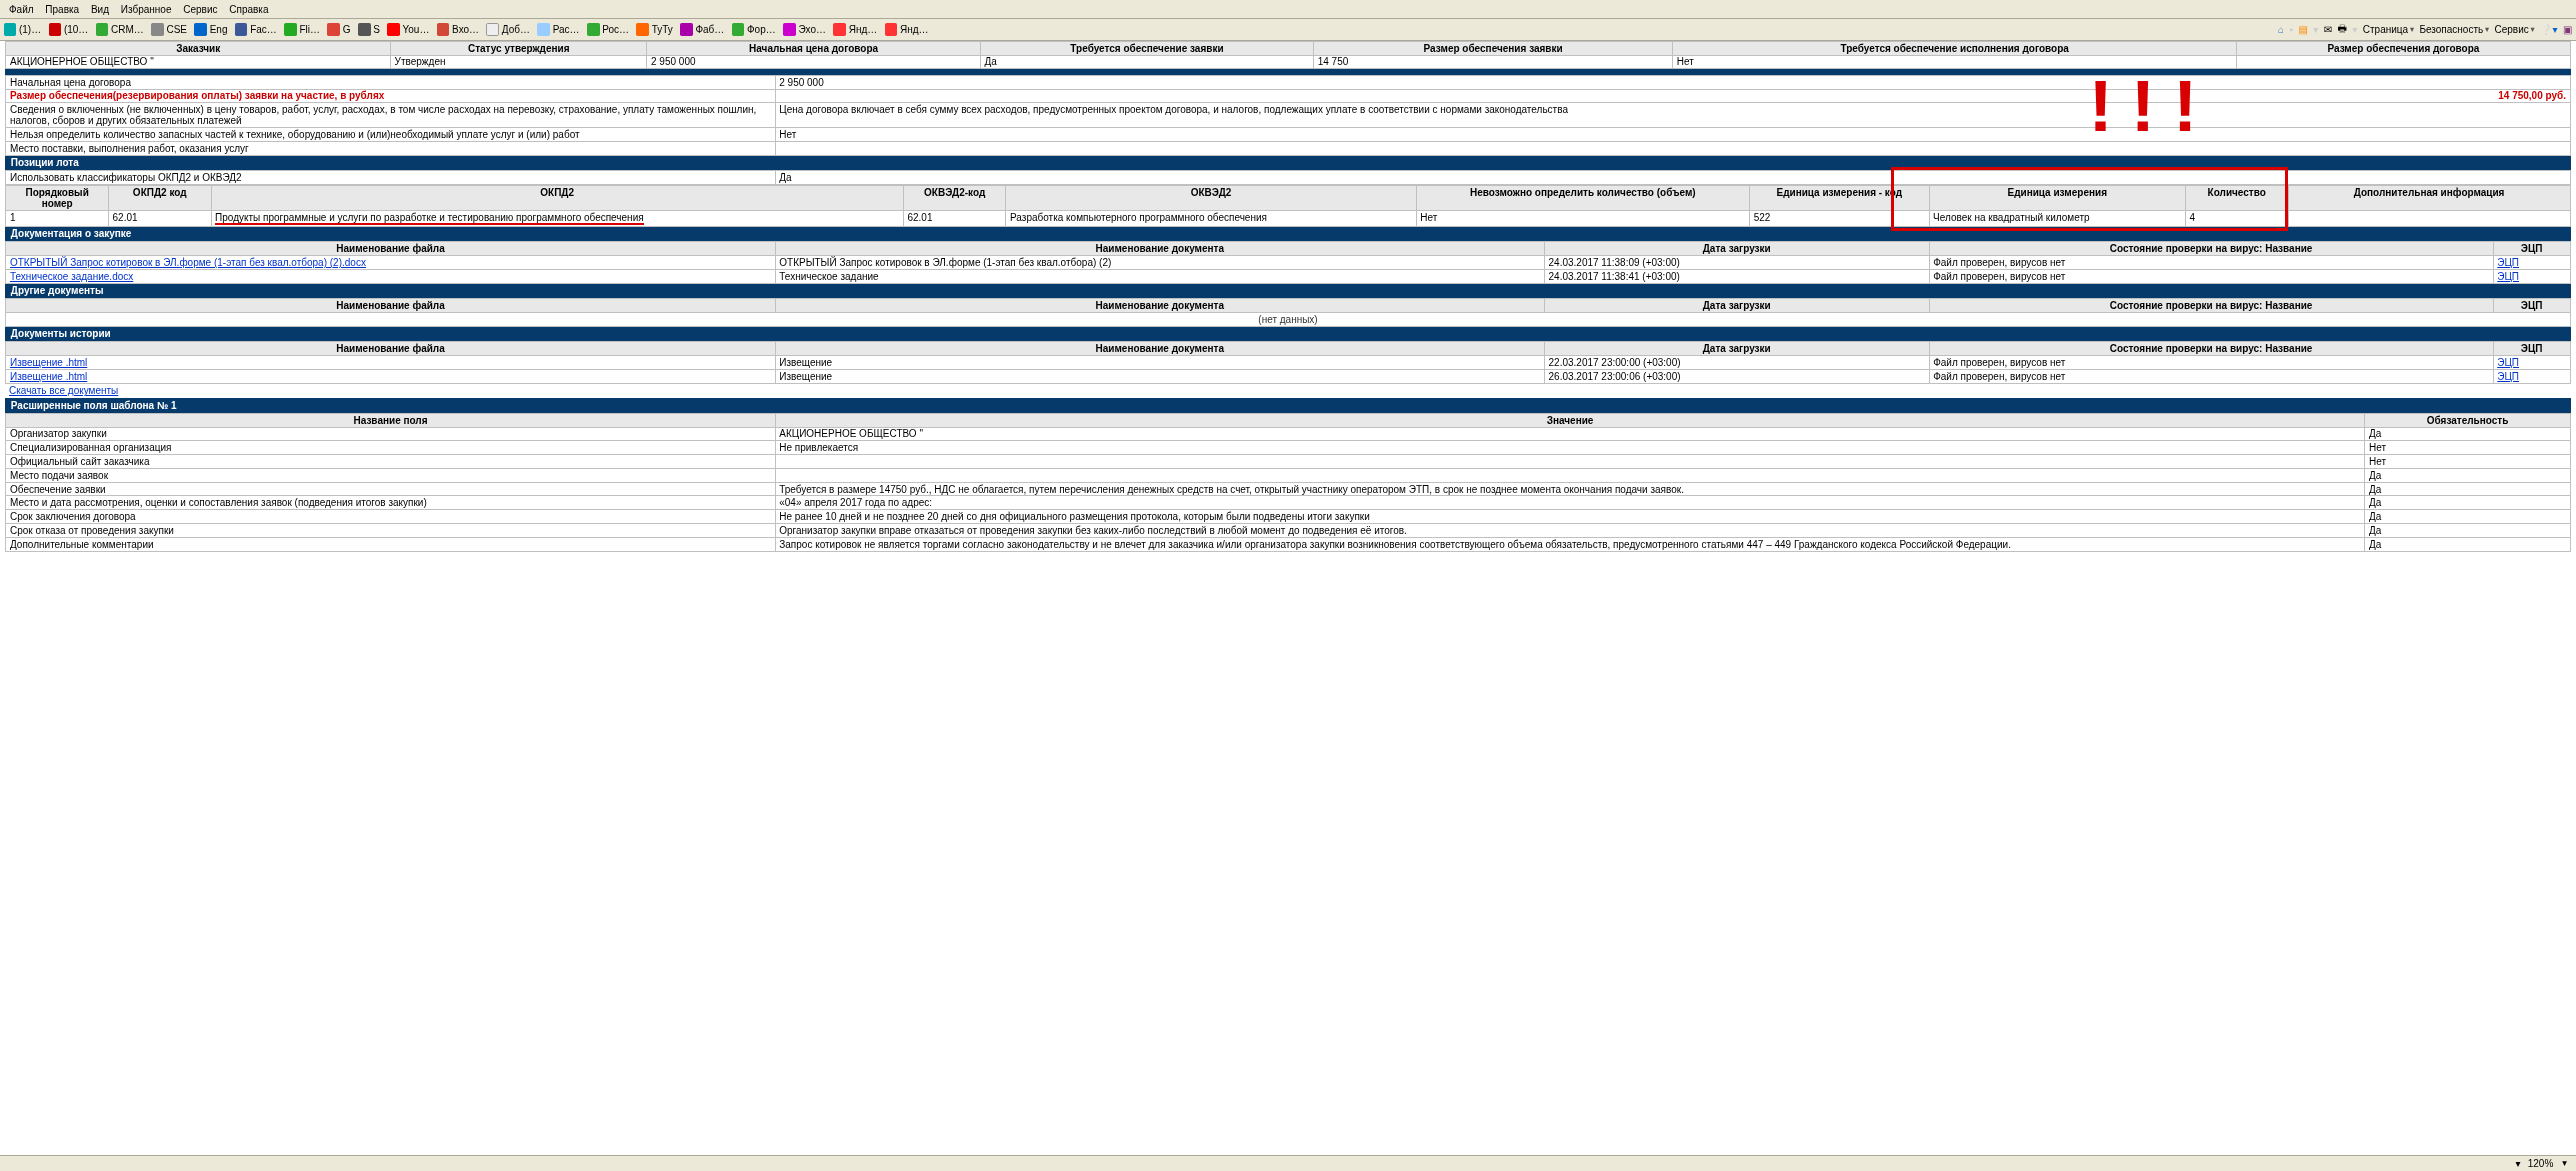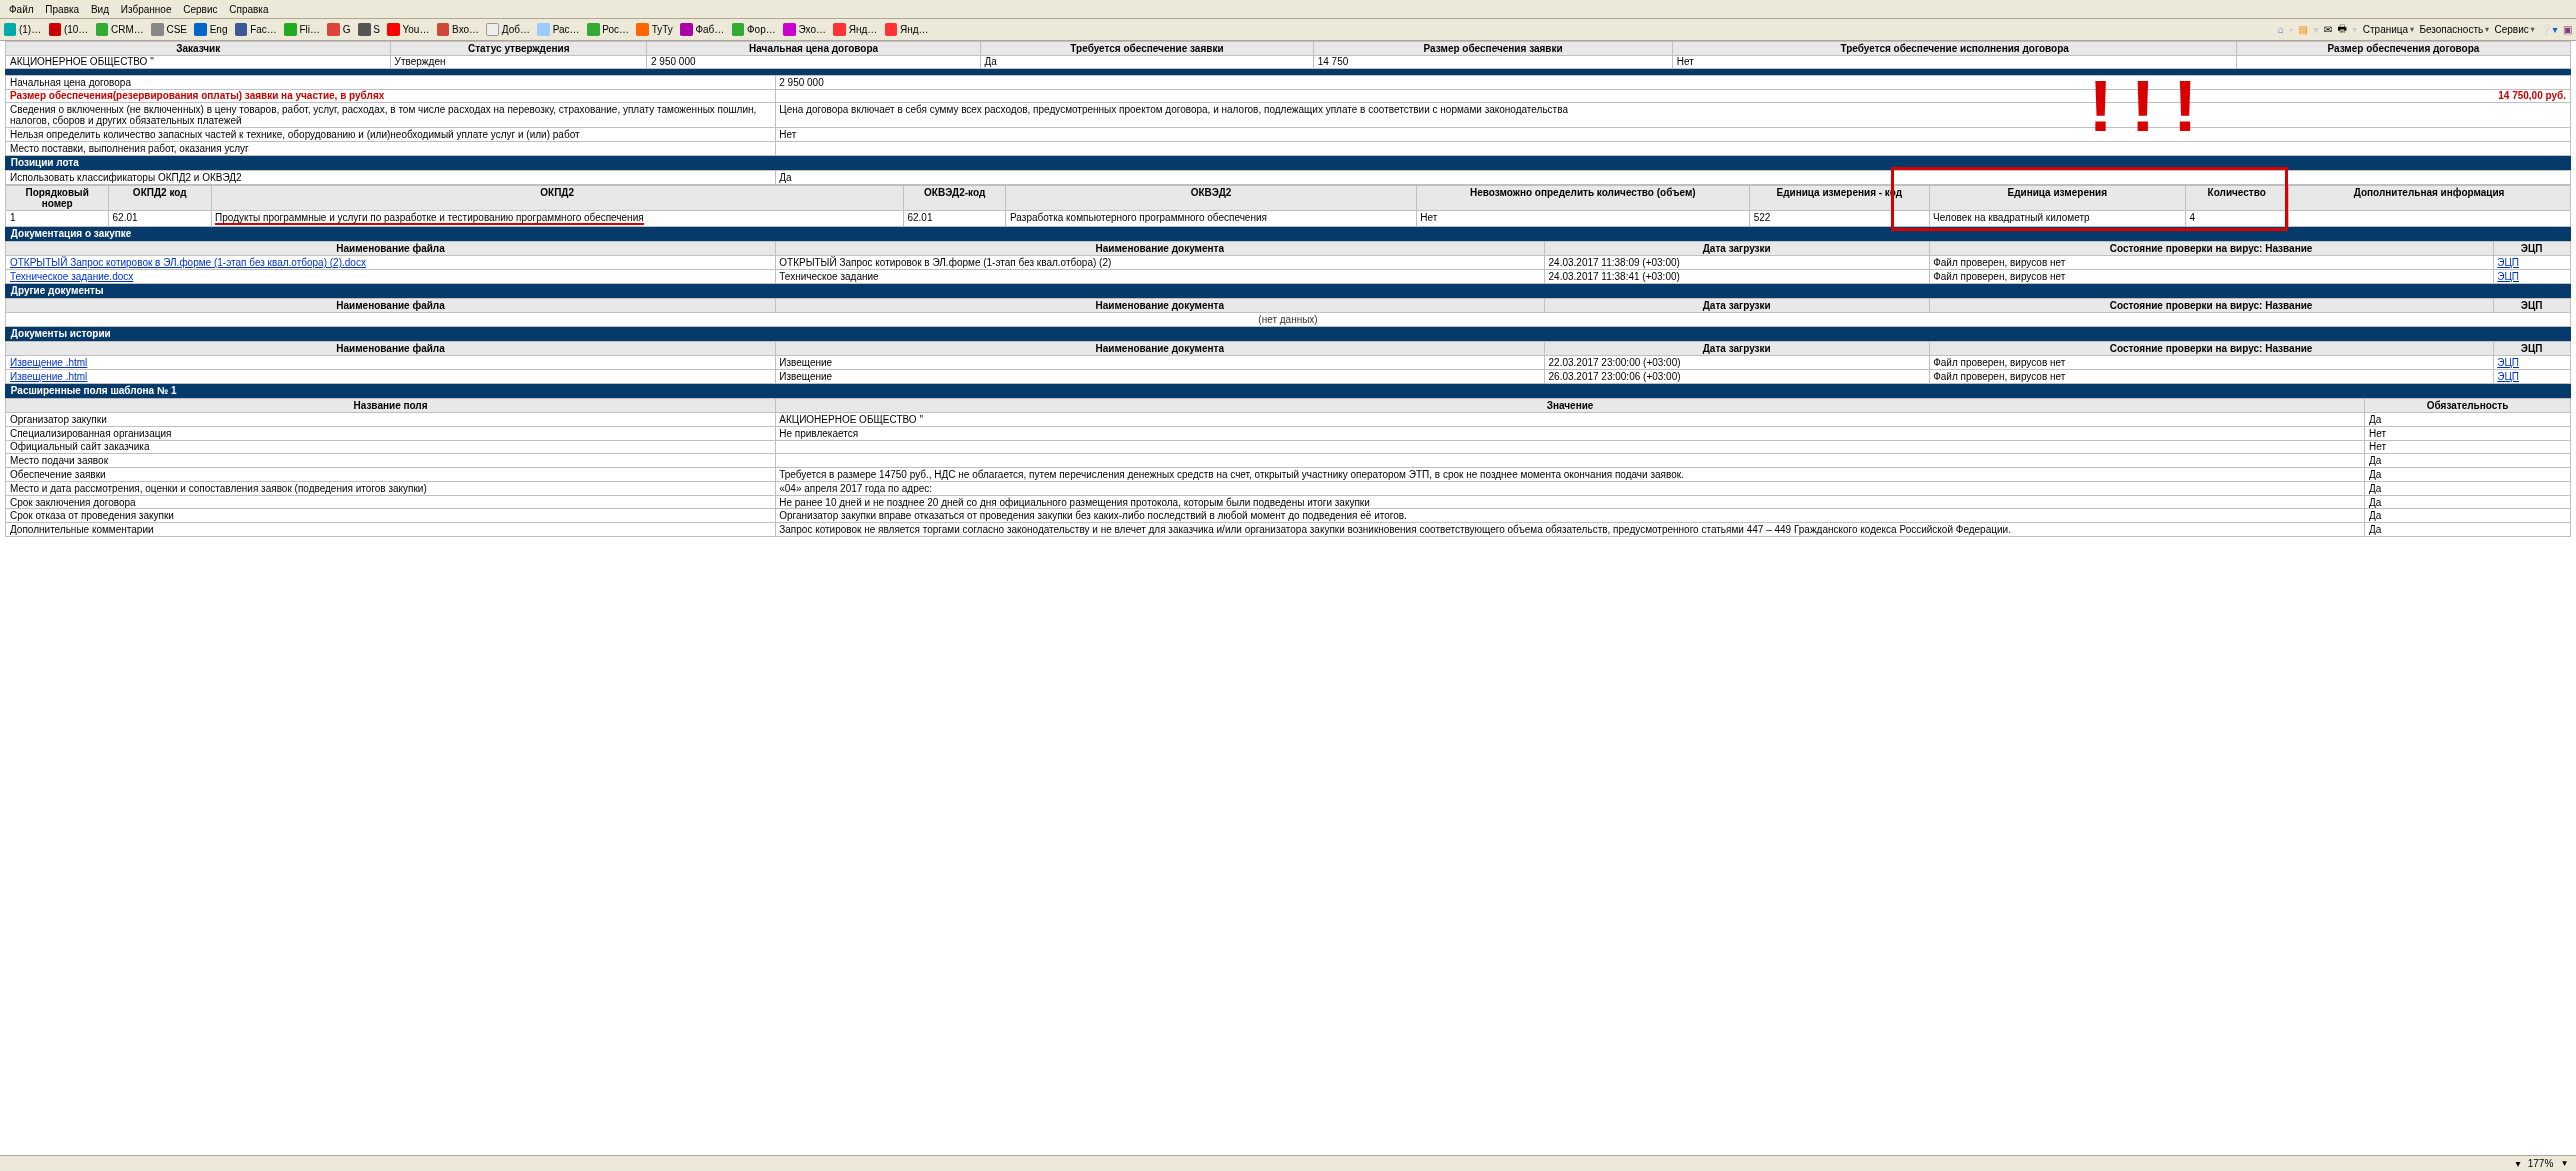--- a/index.html
+++ b/index.html
@@ -335,20 +335,21 @@
         </tr>
         <tr>
           <td><a href="#" class="doclink">Извещение .html</a></td>
           <td>Извещение</td>
           <td>26.03.2017 23:00:06 (+03:00)</td>
           <td>Файл проверен, вирусов нет</td>
           <td><a href="#" class="doclink">ЭЦП</a></td>
         </tr>
       </tbody>
   </table>
+  <div style="padding:1.8px 3.6px"><a class="doclink" href="#">Скачать все документы</a></div>
 
   <div class="section-header">Расширенные поля шаблона № 1</div>
   <table>
     <colgroup>
         <col style="width:30%">
         <col style="width:62%">
         <col style="width:8%">
       </colgroup>
     <tbody>
         <tr>
@@ -406,16 +407,16 @@
       </tbody>
   </table>
 
   <div class="annot-excl" style="top:36px; right:14%;">!!!</div>
 
   <div style="height:36px"></div>
 </div>
 
 <div class="status-bar">
   <span>▾</span>
-  <span>177%</span>
+  <span>120%</span>
   <span style="font-size:8.2px">▼</span>
 </div>
 
 
 </body></html>

